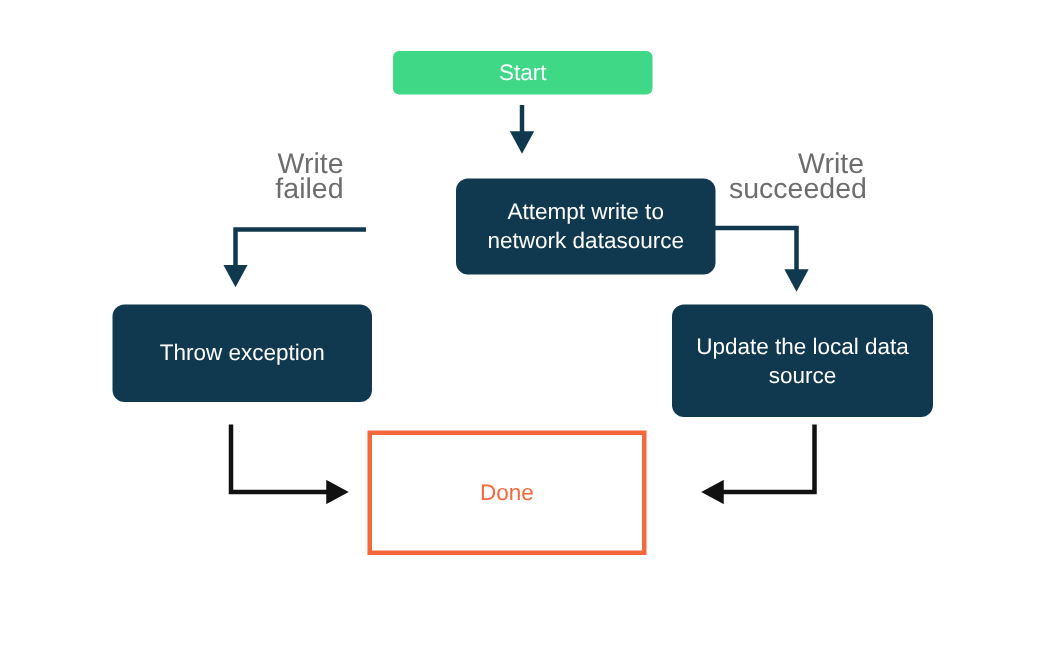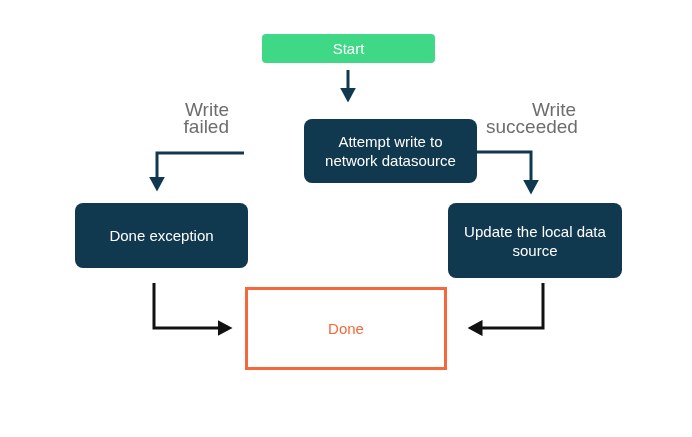--- a/index.html
+++ b/index.html
@@ -32,21 +32,21 @@
   }
   .node-start{
     left:262px;top:34px;width:173px;height:29px;border-radius:4px;
     background:var(--start-fill);
   }
   .node-dark{background:var(--node-fill);border-radius:8px;padding:0 12px;}
   .node-attempt{left:262px;top:119px;width:173px;height:64px;margin-left:42px;}
   .node-throw{left:75px;top:203px;width:173px;height:65px;}
   .node-update{left:448px;top:203px;width:174px;height:75px;}
   .node-done{
-    left:245px;top:287px;width:202px;height:83px;
+    left:245px;top:287px;width:186px;height:83px;
     background:var(--background);border:3px solid var(--done-border);
     color:var(--done-text);border-radius:0;
   }
   .edge-label{
     position:absolute;color:var(--label-gray);font-size:19px;line-height:17px;
     text-align:right;
   }
   .label-fail{left:149px;top:101px;width:80px;}
   .label-success{left:486px;top:101px;width:90px;}
 </style>
@@ -74,21 +74,21 @@
 
   <div class="node node-start">
     <span>Start</span>
   </div>
 
   <div class="node node-dark node-attempt">
     <span>Attempt write to network datasource</span>
   </div>
 
   <div class="node node-dark node-throw">
-    <span>Done exception</span>
+    <span>Throw exception</span>
   </div>
 
   <div class="node node-dark node-update">
     <span>Update the local data source</span>
   </div>
 
   <div class="node node-done">
     <span>Done</span>
   </div>
 

